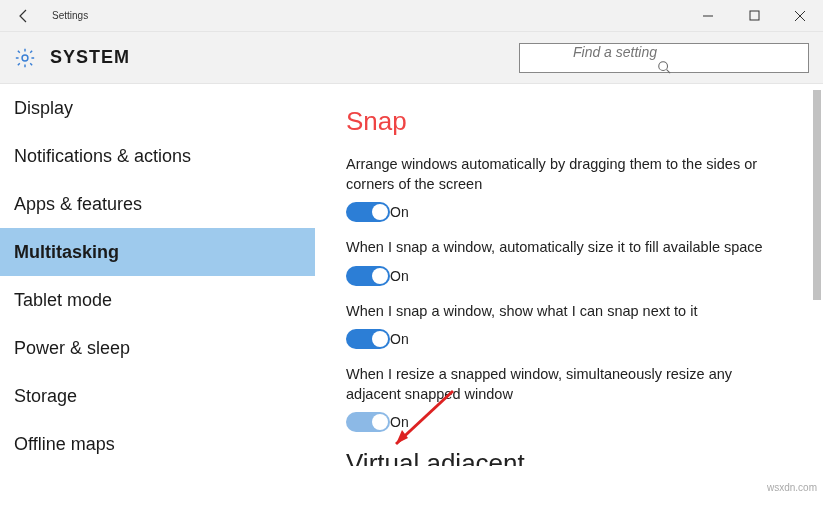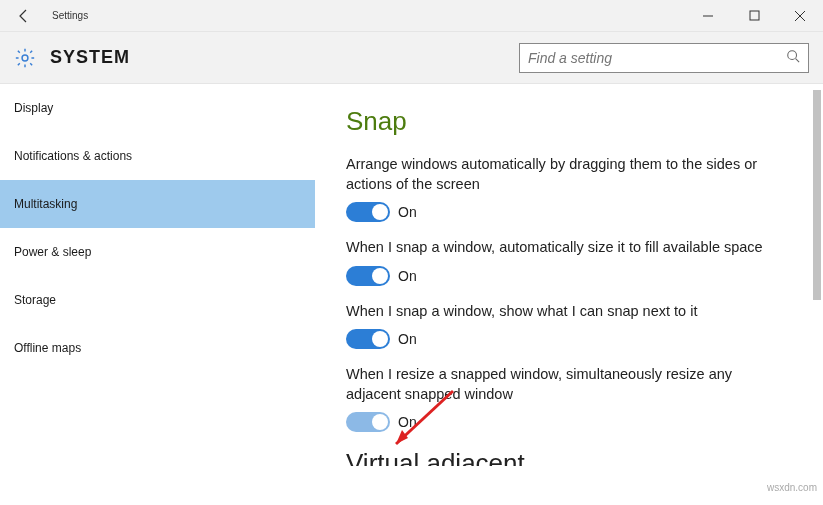--- a/index.html
+++ b/index.html
@@ -11,36 +11,36 @@
   .titlebar .title { font-size: 10px; color: #333; padding-left: 4px; }
   .titlebar .spacer { flex: 1; }
   .winbtn { width: 46px; height: 32px; display: flex; align-items: center; justify-content: center; }
   .winbtn svg { stroke: #333; }
 
   
   .header { height: 52px; background: #f2f2f2; display: flex; align-items: center; padding: 0 14px; border-bottom: 1px solid #e5e5e5; }
   .gear { width: 22px; height: 22px; margin-right: 14px; color:#3a7fd5;}
   .header-title { font-size: 18px; font-weight: 600; letter-spacing: 1px; color: #1a1a1a; }
   .header .spacer { flex: 1; }
-  .searchbox { width: 290px; height: 30px; border: 1px solid #888; background: #fff; display: flex; align-items: center; padding: 0 8px; }
+  .searchbox { width: 290px; height: 30px; border: 1px solid #888; background: #fff; display: flex; align-items: center; padding: 0 8px; flex-direction: column; }
   .searchbox input { flex: 1; border: none; outline: none; font-size: 14px; font-style: italic; color: #666; background: transparent; }
   .searchbox .sicon { color: #666; }
 
   
   .body { display: flex; height: calc(505px - 84px); }
   .sidebar { width: 316px; background: #fff; overflow: hidden; border-right: 1px solid #fff; }
-  .nav-item { height: 48px; display: flex; align-items: center; padding-left: 14px; font-size: 12px; color: #1a1a1a; cursor: default; }
-  .nav-item.selected { background: #9ecaed; }
+  .nav-item { height: 48px; display: flex; align-items: center; padding-left: 14px; font-size: 18px; color: #1a1a1a; cursor: default; }
+  .nav-item.selected { background: #9ecaed; font-weight: bold; }
 
   .content { flex: 1; position: relative; padding: 22px 30px 0 30px; overflow: hidden; }
   .scrollbar { position: absolute; right: 2px; top: 6px; width: 8px; height: 210px; background: #c2c2c2; border-radius: 0; }
-  h1.section { font-size: 26px; font-weight: 400; color: #4d7c0f; margin-bottom: 18px; }
+  h1.section { font-size: 26px; font-weight: 400; color: #ef4444; margin-bottom: 18px; }
   .setting { margin-bottom: 16px; }
   .setting .label { font-size: 14.5px; color: #222; line-height: 1.35; margin-bottom: 8px; max-width: 440px; }
-  .toggle-row { display: flex; align-items: center; gap: 8px; }
+  .toggle-row { display: flex; align-items: center; gap: 0; }
   .toggle { width: 44px; height: 20px; background: #2c7ed6; border-radius: 10px; position: relative; }
   .toggle .knob { position: absolute; right: 2px; top: 2px; width: 16px; height: 16px; background: #fff; border-radius: 50%; }
   .toggle.lite { background: #8cb9e6; }
   .toggle-state { font-size: 14px; color: #222; }
   h1.cut { font-size: 26px; font-weight: 400; color: #222; margin-top: 10px; height: 18px; overflow: hidden; }
 
   
   .arrow { position: absolute; pointer-events: none; }
 
   .watermark { position: absolute; right: 6px; bottom: 12px; font-size: 10px; color: #aaa; }
@@ -95,40 +95,46 @@
 </div>
 
 <div class="body">
   <div class="sidebar">
     <div class="nav-item">
         <span>Display</span>
       </div>
     <div class="nav-item">
         <span>Notifications &amp; actions</span>
       </div>
+    <div class="nav-item">
+        <span>Apps &amp; features</span>
+      </div>
     <div class="nav-item selected">
         <span>Multitasking</span>
+      </div>
+    <div class="nav-item">
+        <span>Tablet mode</span>
       </div>
     <div class="nav-item">
         <span>Power &amp; sleep</span>
       </div>
     <div class="nav-item">
         <span>Storage</span>
       </div>
     <div class="nav-item">
         <span>Offline maps</span>
       </div>
   </div>
 
   <div class="content">
     <div class="scrollbar"></div>
     <h1 class="section">Snap</h1>
 
     <div class="setting">
-      <div class="label">Arrange windows automatically by dragging them to the sides or actions of the screen</div>
+      <div class="label">Arrange windows automatically by dragging them to the sides or corners of the screen</div>
       <div class="toggle-row">
         <div class="toggle">
             <div class="knob"></div>
           </div>
         <div class="toggle-state">On</div>
       </div>
     </div>
 
     <div class="setting">
       <div class="label">When I snap a window, automatically size it to fill available space</div>

